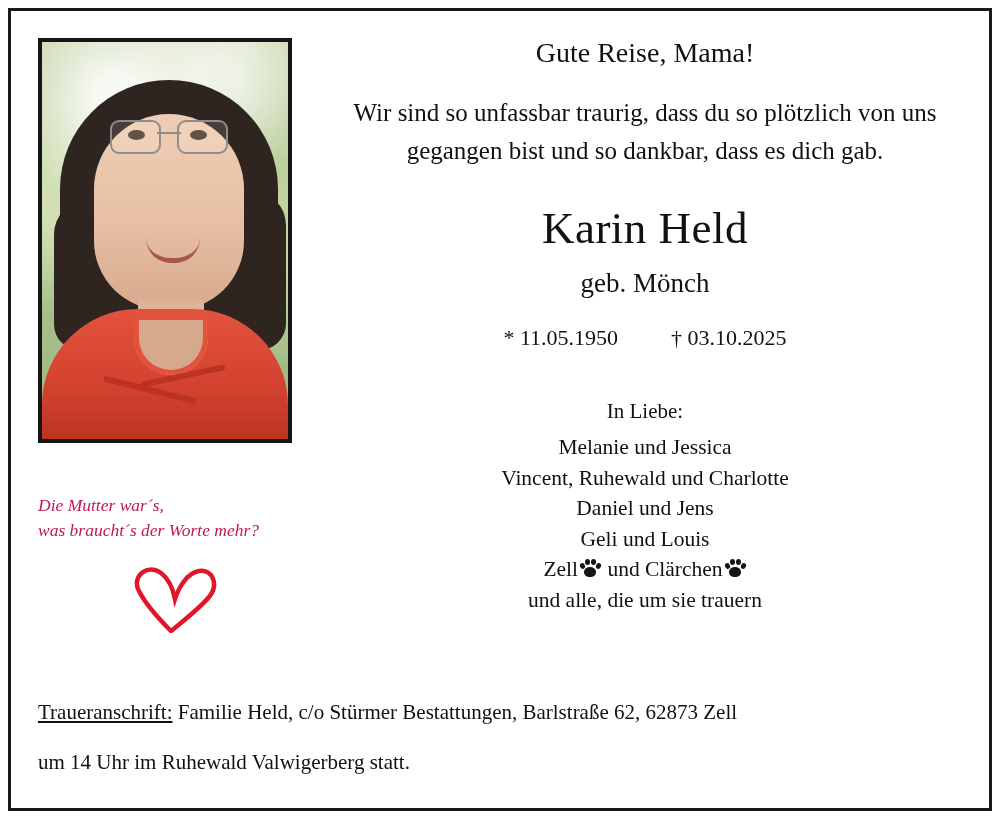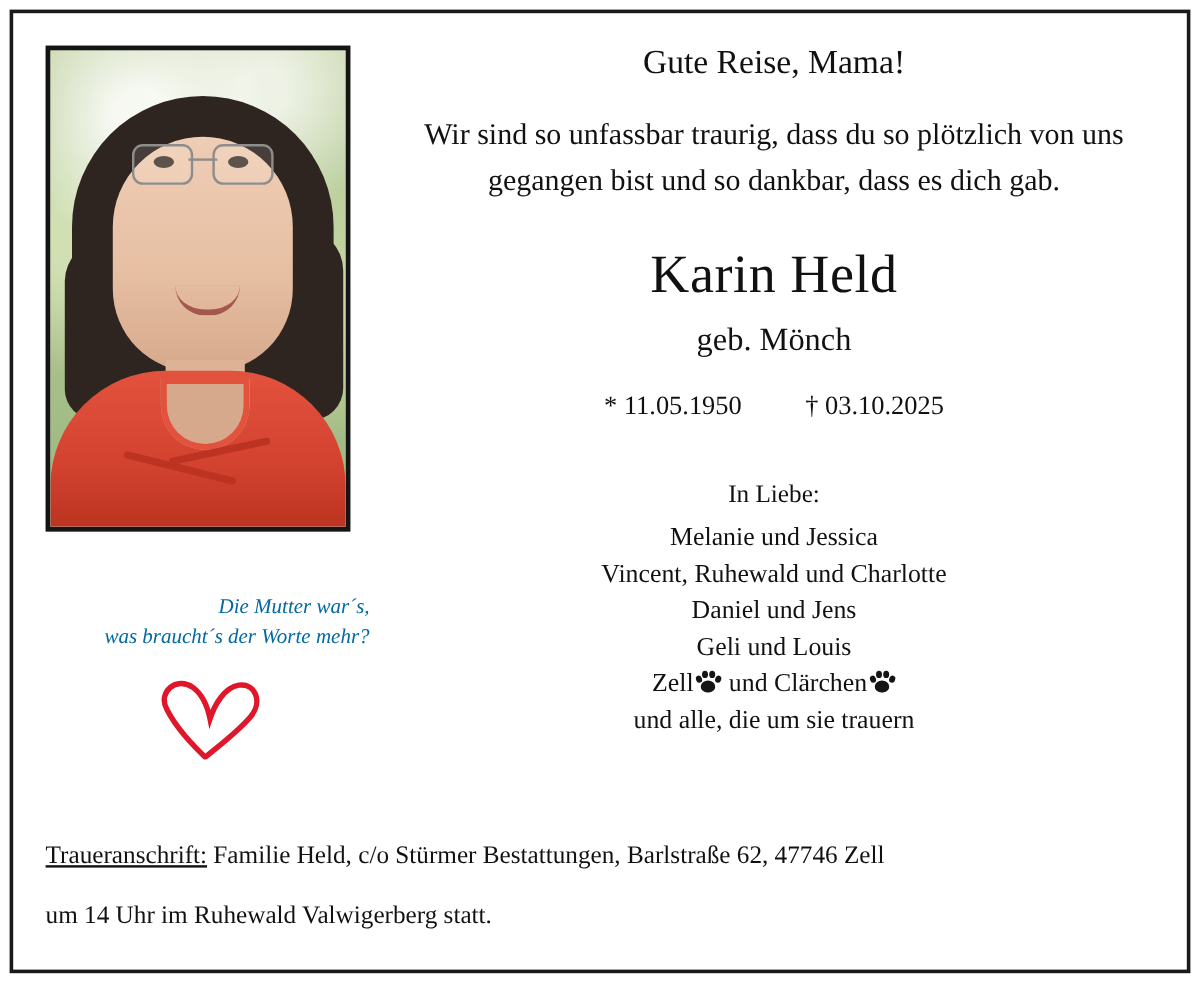--- a/index.html
+++ b/index.html
@@ -184,25 +184,25 @@
     height: 6px;
     background: #c2331f;
     border-radius: 4px;
   }
   .p-strap.a { left: 60px; transform: rotate(14deg); }
   .p-strap.b { left: 98px; transform: rotate(-12deg); bottom: 60px; width: 86px; }
 
   .quote {
     margin-top: 50px;
     width: 270px;
-    text-align: right;
+    text-align: left;
     font-style: italic;
     font-size: 17.5px;
     line-height: 1.42;
-    color: #0369a1;
+    color: #be185d;
   }
   .heart-wrap {
     margin-top: 18px;
     width: 270px;
     display: flex;
     justify-content: center;
   }
 
   
   .right-col {
@@ -359,21 +359,21 @@
           <span>Zell</span><span class="paw"><i class="pad"></i><i class="t1"></i><i class="t2"></i><i class="t3"></i><i class="t4"></i></span>
           <span>und Clärchen</span><span class="paw"><i class="pad"></i><i class="t1"></i><i class="t2"></i><i class="t3"></i><i class="t4"></i></span>
         </div>
         <div class="line">und alle, die um sie trauern</div>
       </div>
     </div>
 
     <div class="footer">
       <div class="address">
         <span class="label">Traueranschrift:</span>
-        <span>Familie Held, c/o Stürmer Bestattungen, Barlstraße 62, 47746 Zell</span>
+        <span>Familie Held, c/o Stürmer Bestattungen, Barlstraße 62, 62873 Zell</span>
       </div>
       <div class="ceremony">
         <div>um 14 Uhr im Ruhewald Valwigerberg statt.</div>
       </div>
     </div>
 
   </div>
 </div>
 
 </body></html>

